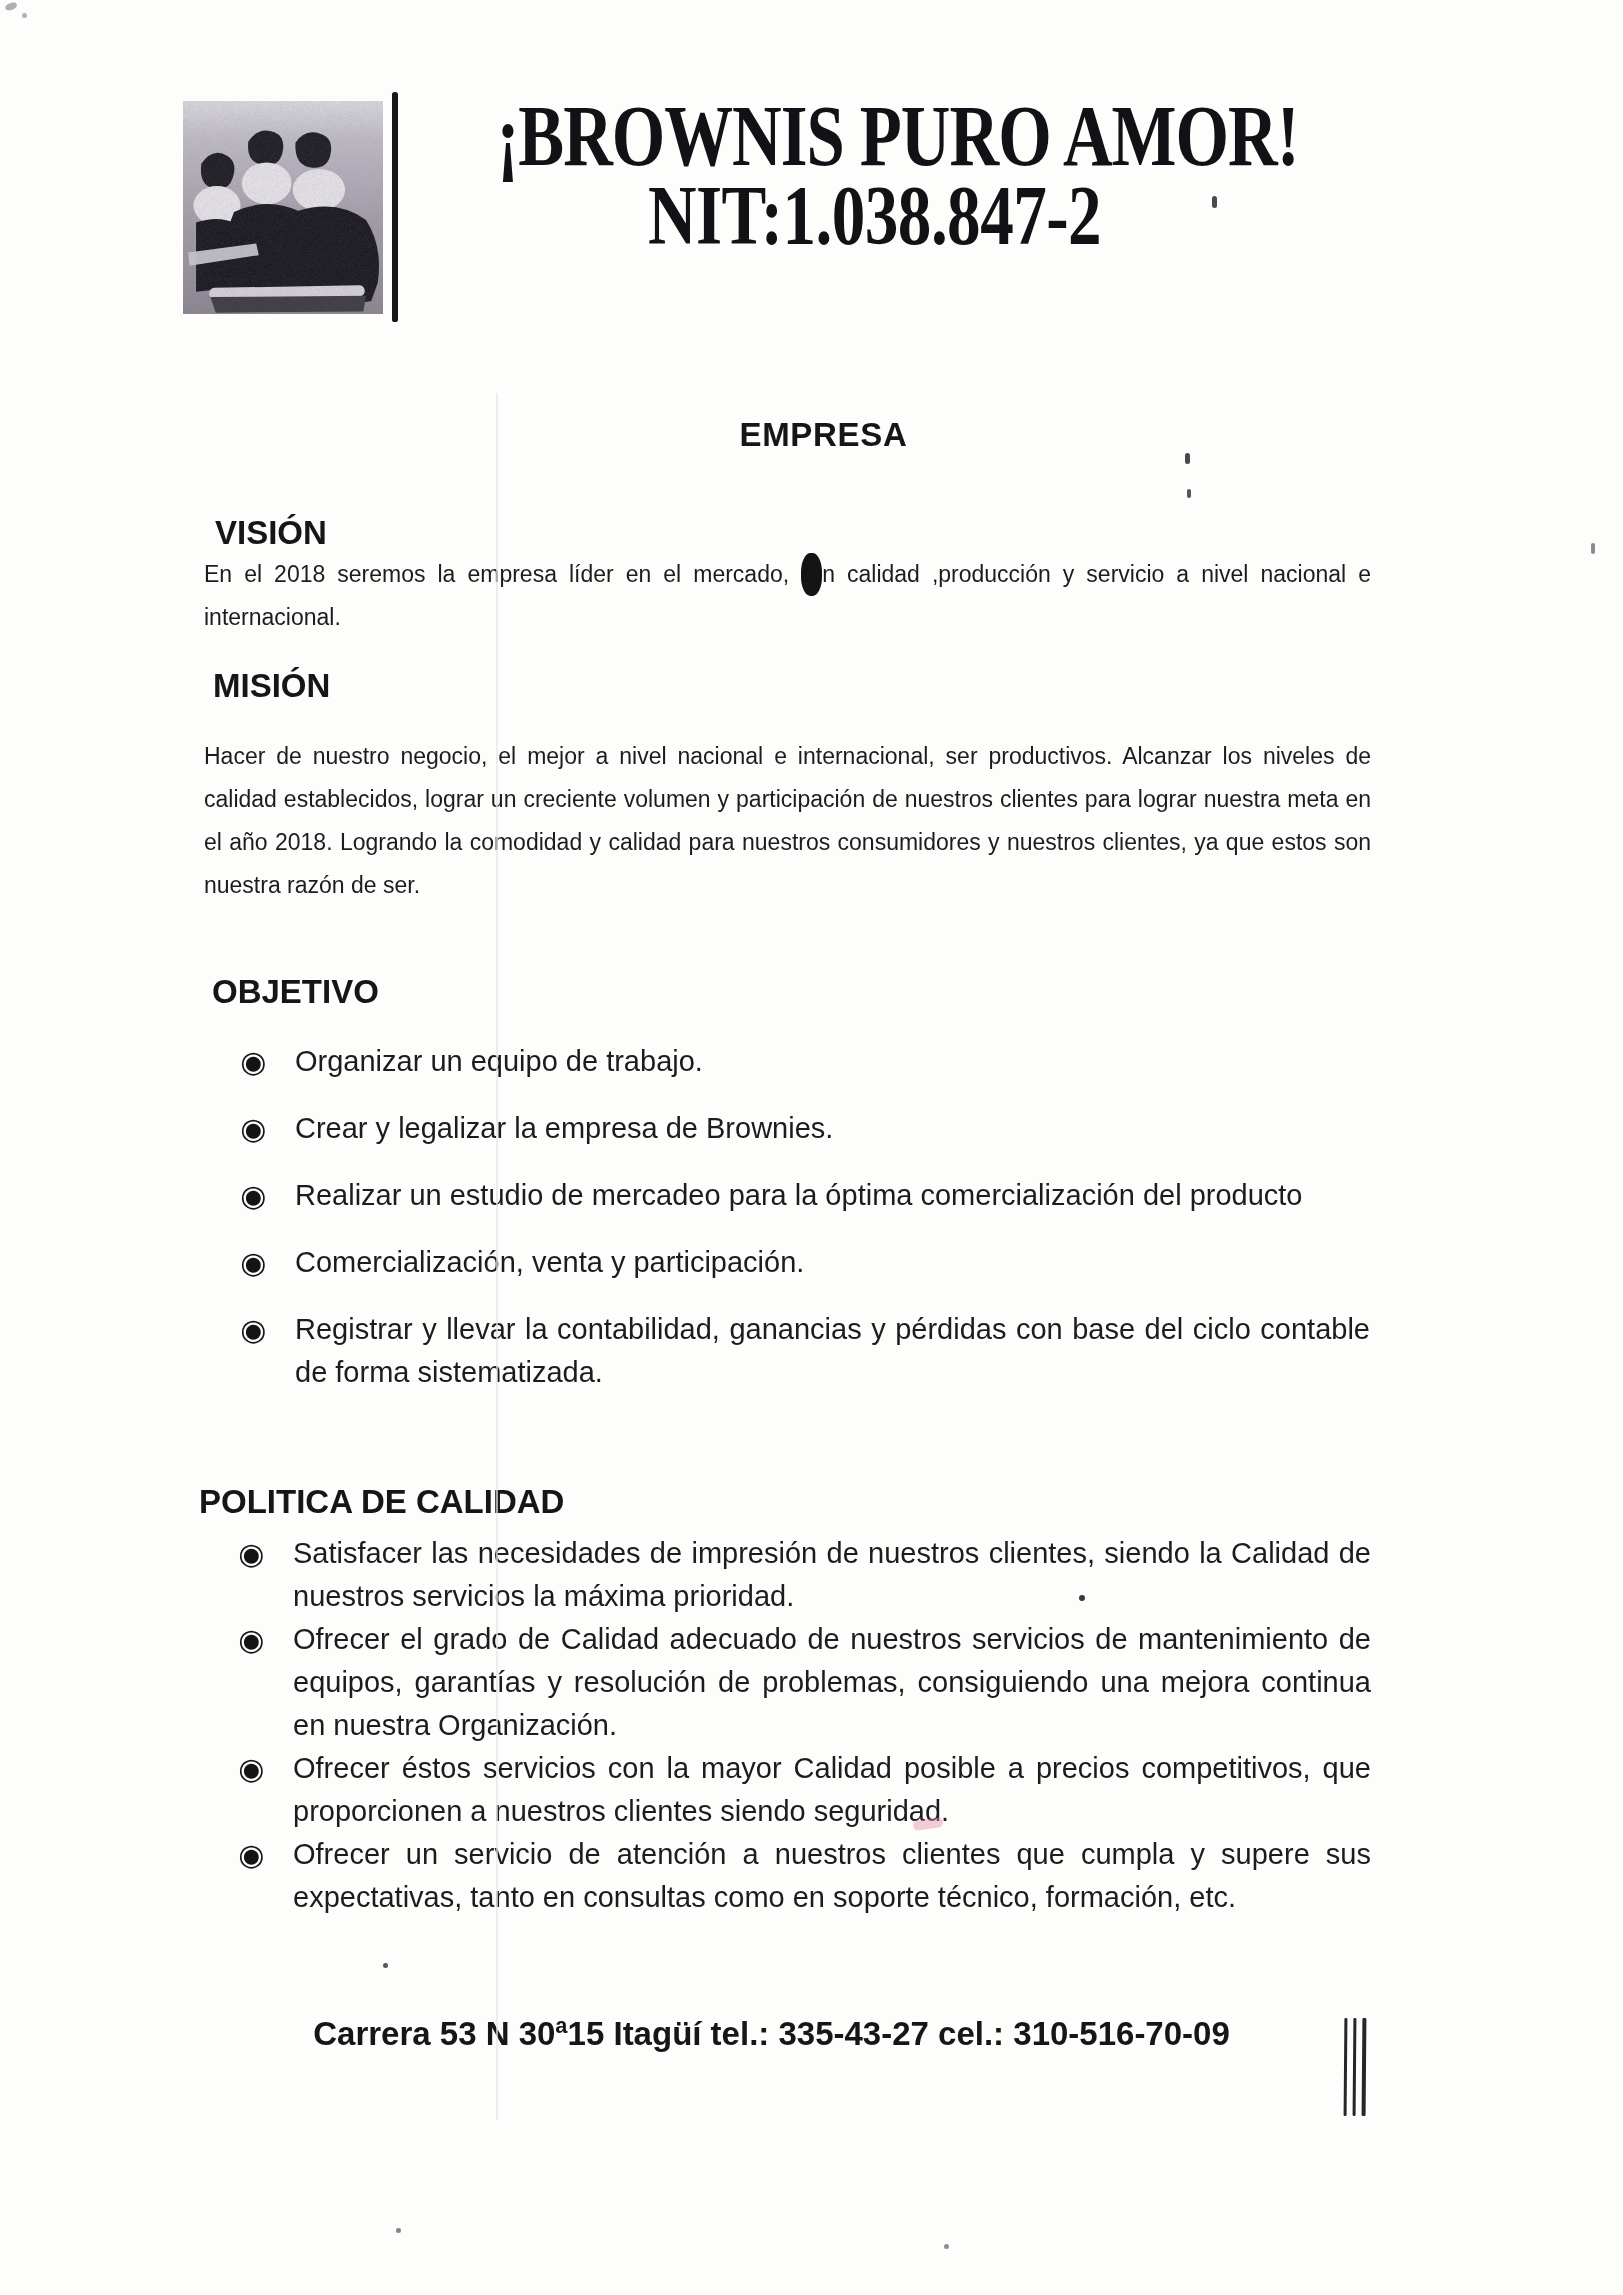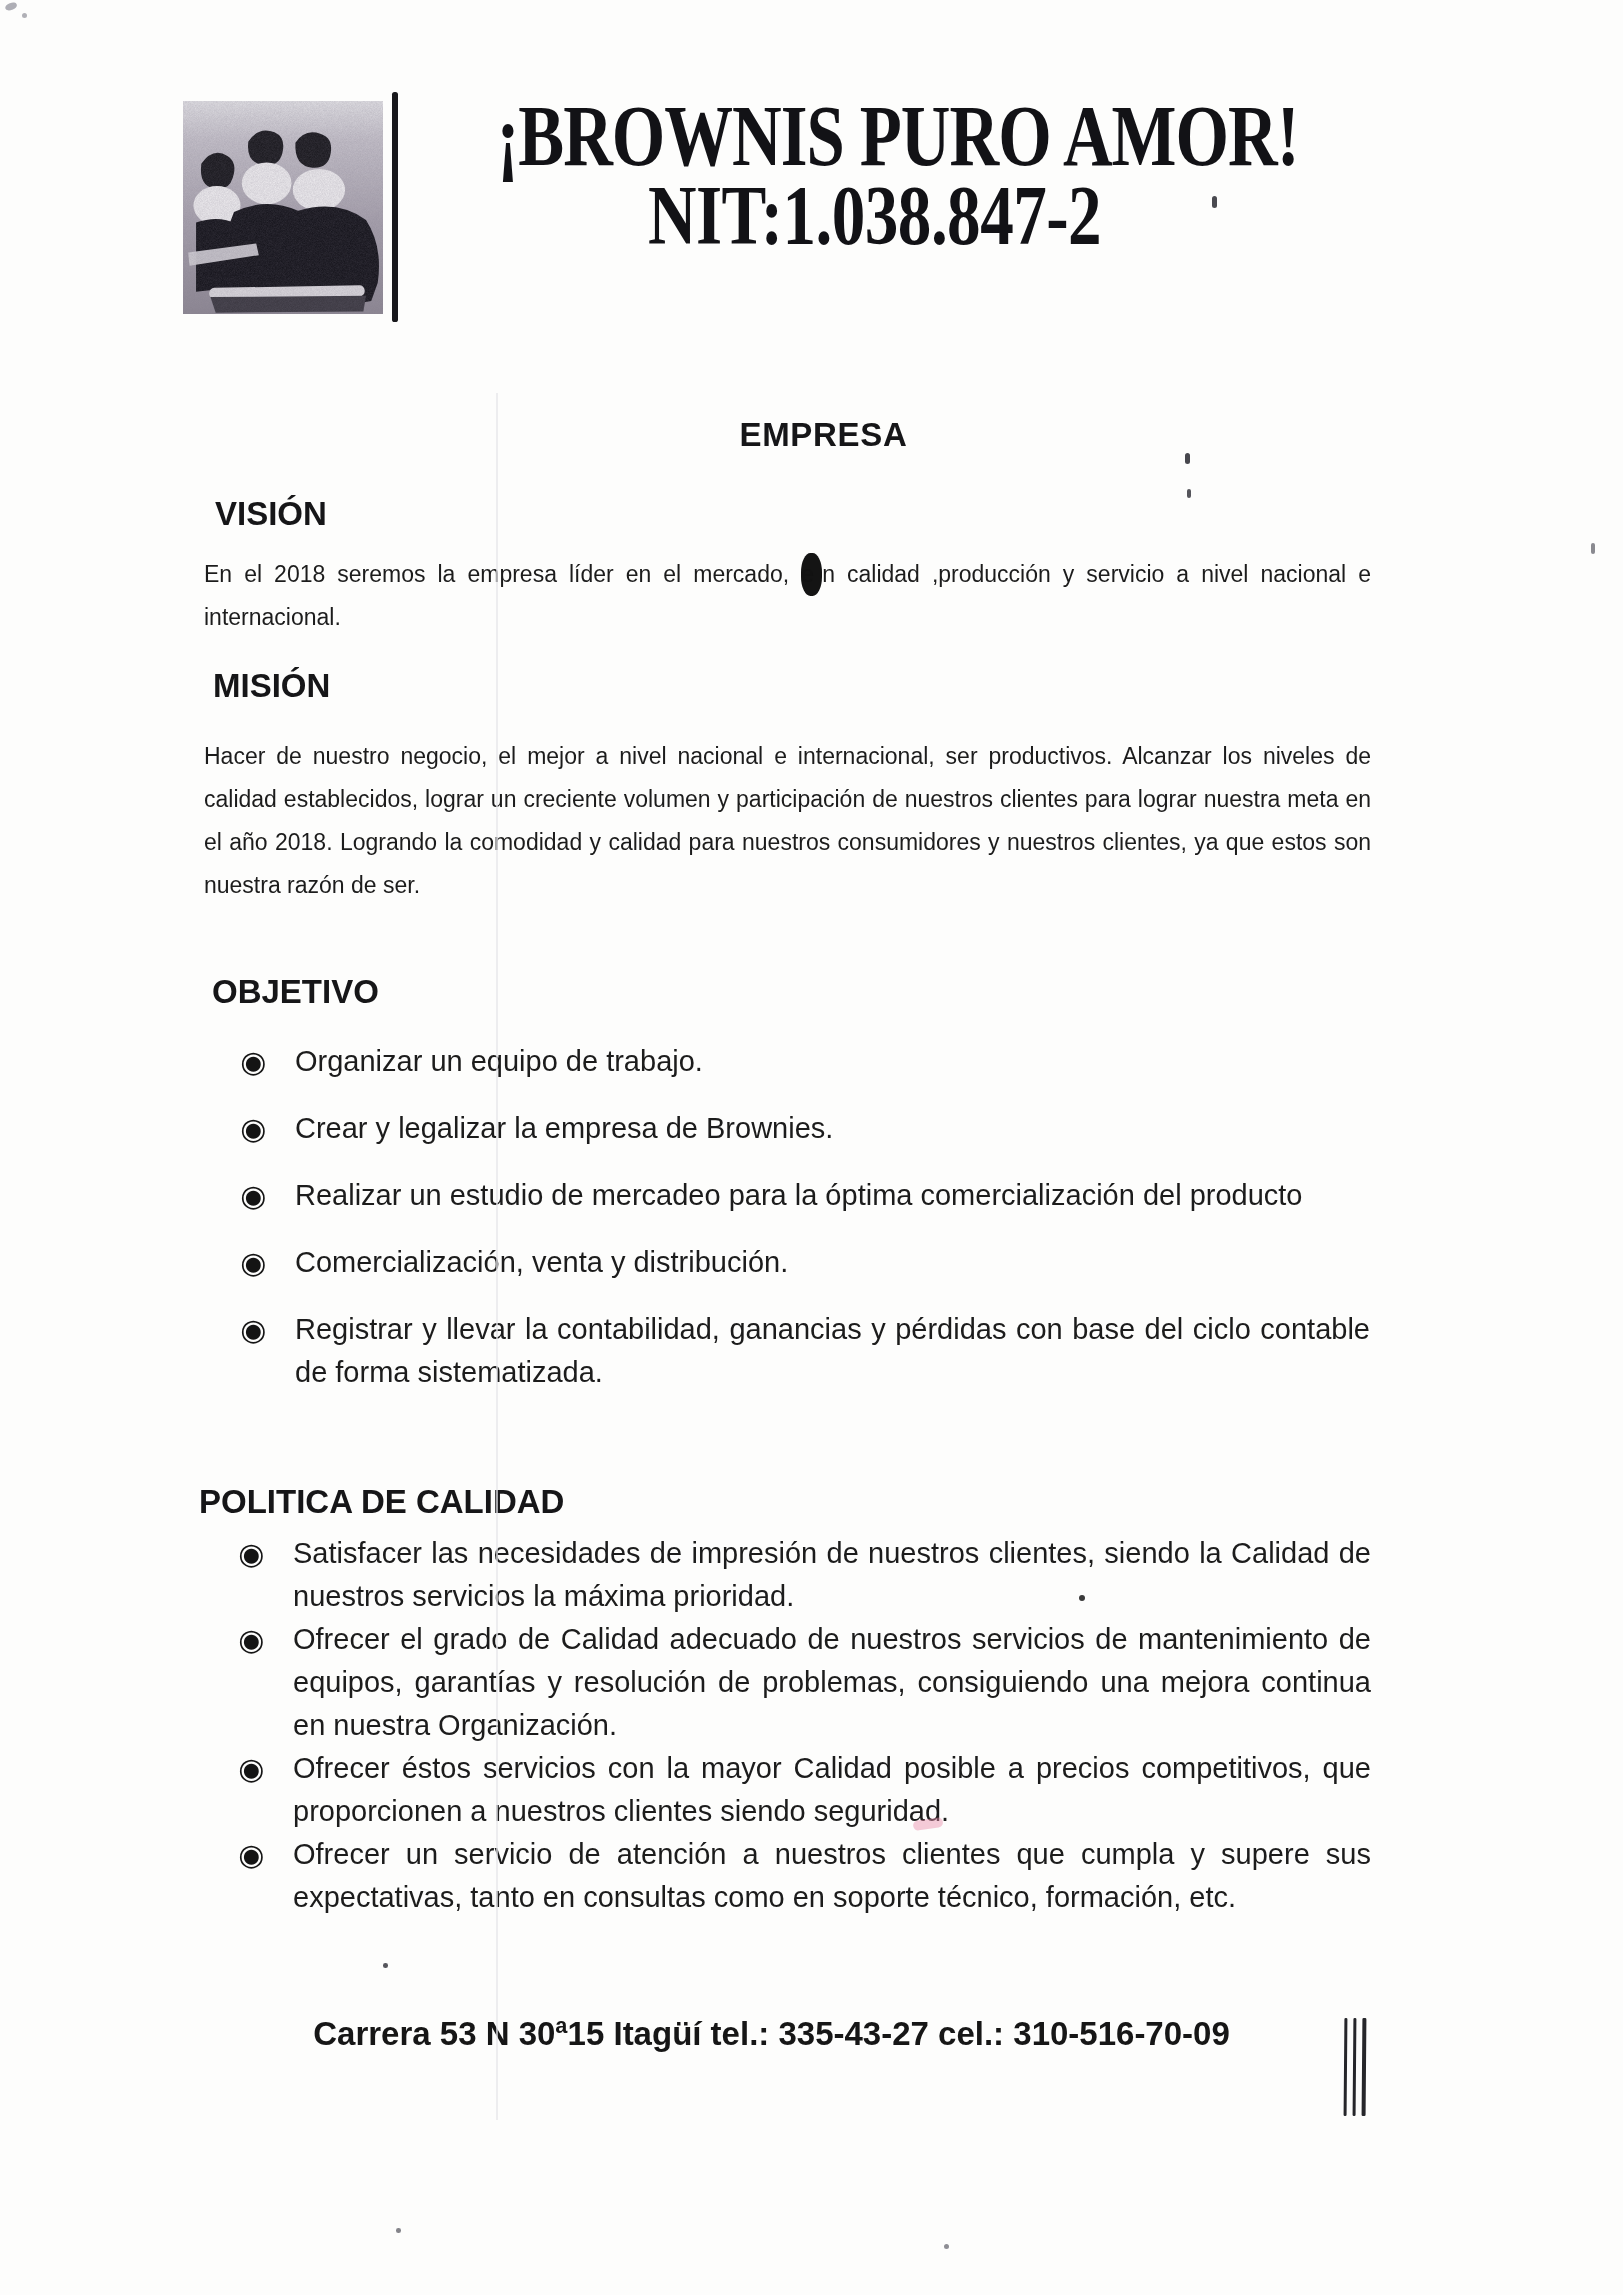--- a/index.html
+++ b/index.html
@@ -83,32 +83,32 @@
 
   <div class="divider"></div>
 
   <div class="title-block">
     <div class="title-line1">¡BROWNIS PURO AMOR!</div>
     <div class="title-line2">NIT:1.038.847-2</div>
   </div>
 
   <div class="h center-h" style="top:413px;">EMPRESA</div>
 
-  <div class="h" style="left:203px;top:492px;">VISIÓN</div>
+  <div class="h" style="left:203px;top:511px;">VISIÓN</div>
   <p class="para" style="left:204px;top:553px;width:1167px;margin:0;"><span>En el 2018 seremos la empresa líder en el mercado, </span><span class="blot">e</span><span>n calidad ,producción y servicio a nivel nacional e internacional.</span></p>
 
   <div class="h" style="left:201px;top:664px;">MISIÓN</div>
   <p class="para" style="left:204px;top:735px;width:1167px;margin:0;">Hacer de nuestro negocio, el mejor a nivel nacional e internacional, ser productivos. Alcanzar los niveles de calidad establecidos, lograr un creciente volumen y participación de nuestros clientes para lograr nuestra meta en el año 2018. Logrando la comodidad y calidad para nuestros consumidores y nuestros clientes, ya que estos son nuestra razón de ser.</p>
 
   <div class="h" style="left:200px;top:970px;">OBJETIVO</div>
   <ul class="blist objetivo-list" style="left:239px;top:1040px;width:1131px;">
     <li><span class="bullet">◉</span><span class="li-text">Organizar un equipo de trabajo.</span></li>
     <li><span class="bullet">◉</span><span class="li-text">Crear y legalizar la empresa de Brownies.</span></li>
     <li><span class="bullet">◉</span><span class="li-text">Realizar un estudio de mercadeo para la óptima comercialización del producto</span></li>
-    <li><span class="bullet">◉</span><span class="li-text">Comercialización, venta y distribución.</span></li>
+    <li><span class="bullet">◉</span><span class="li-text">Comercialización, venta y participación.</span></li>
     <li><span class="bullet">◉</span><span class="li-text">Registrar y llevar la contabilidad, ganancias y pérdidas con base del ciclo contable de forma sistematizada.</span></li>
   </ul>
 
   <div class="h" style="left:187px;top:1480px;">POLITICA DE CALIDAD</div>
   <ul class="blist politica-list" style="left:237px;top:1532px;width:1134px;">
     <li><span class="bullet">◉</span><span class="li-text">Satisfacer las necesidades de impresión de nuestros clientes, siendo la Calidad de nuestros servicios la máxima prioridad.</span></li>
     <li><span class="bullet">◉</span><span class="li-text">Ofrecer el grado de Calidad adecuado de nuestros servicios de mantenimiento de equipos, garantías y resolución de problemas, consiguiendo una mejora continua en nuestra Organización.</span></li>
     <li><span class="bullet">◉</span><span class="li-text">Ofrecer éstos servicios con la mayor Calidad posible a precios competitivos, que proporcionen a nuestros clientes siendo seguridad.</span></li>
     <li><span class="bullet">◉</span><span class="li-text">Ofrecer un servicio de atención a nuestros clientes que cumpla y supere sus expectativas, tanto en consultas como en soporte técnico, formación, etc.</span></li>
   </ul>

